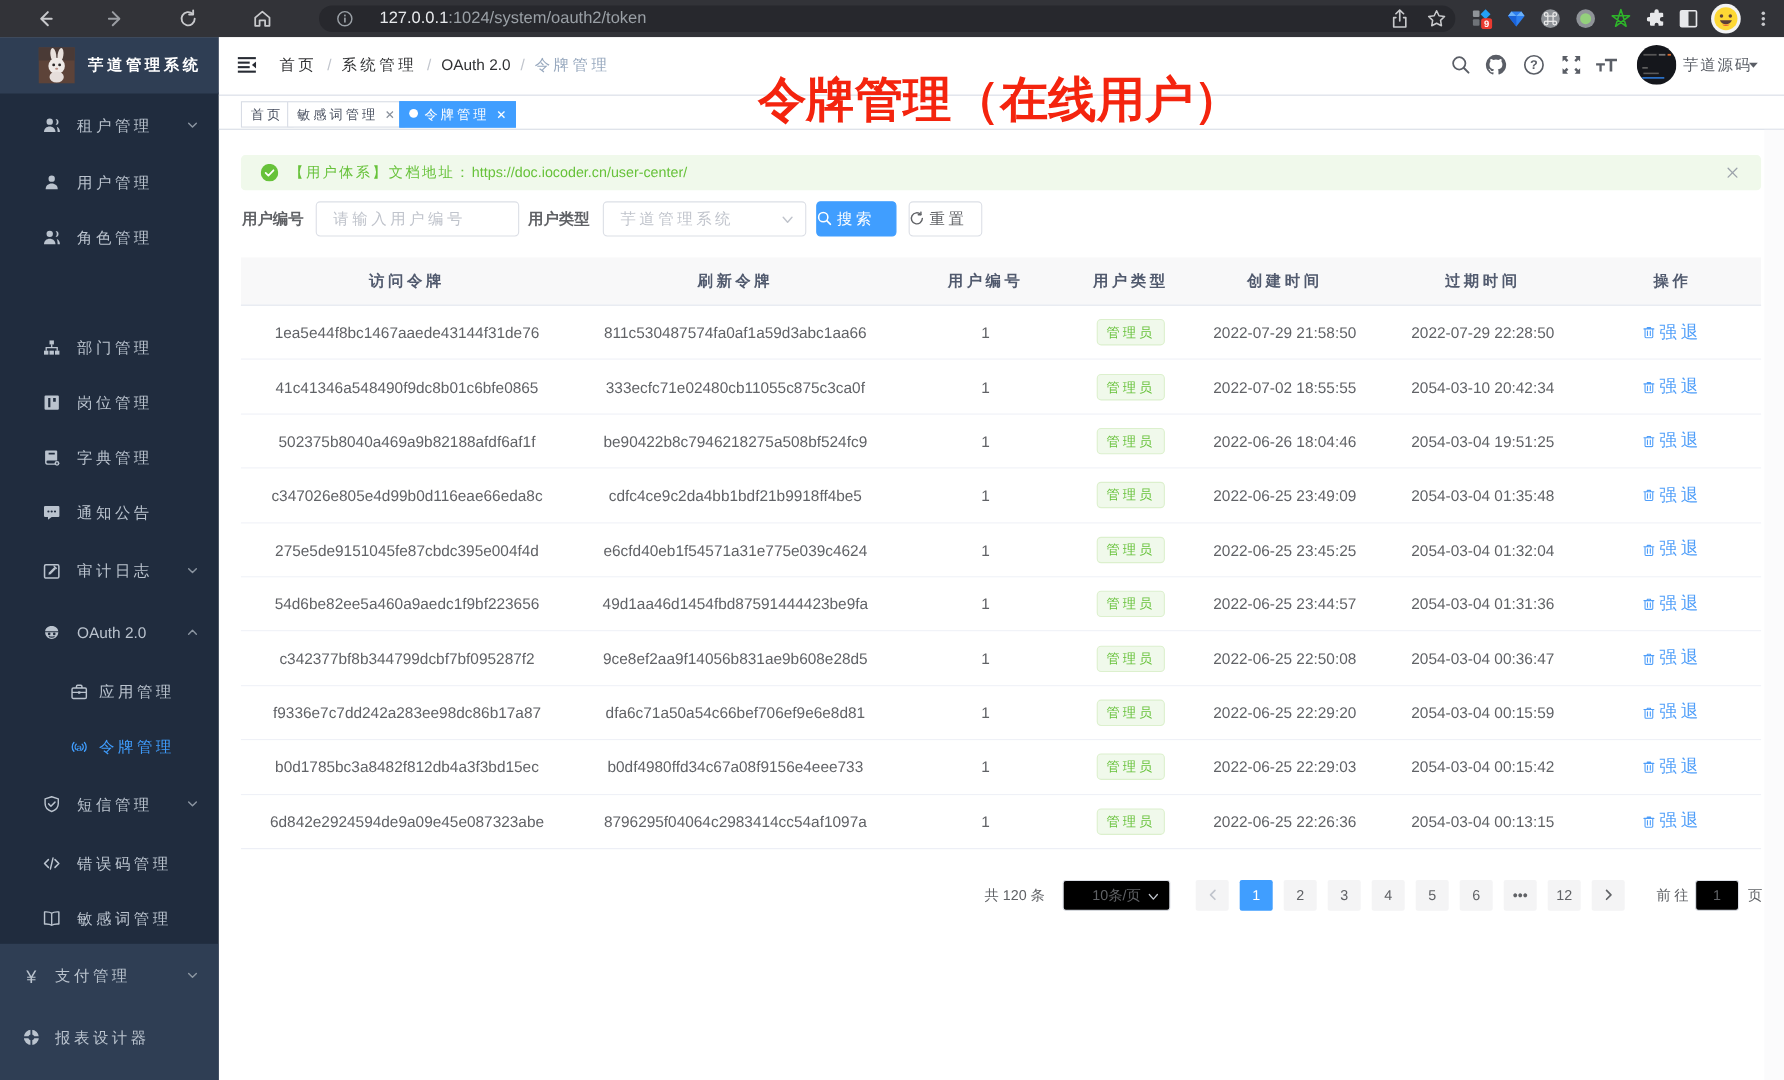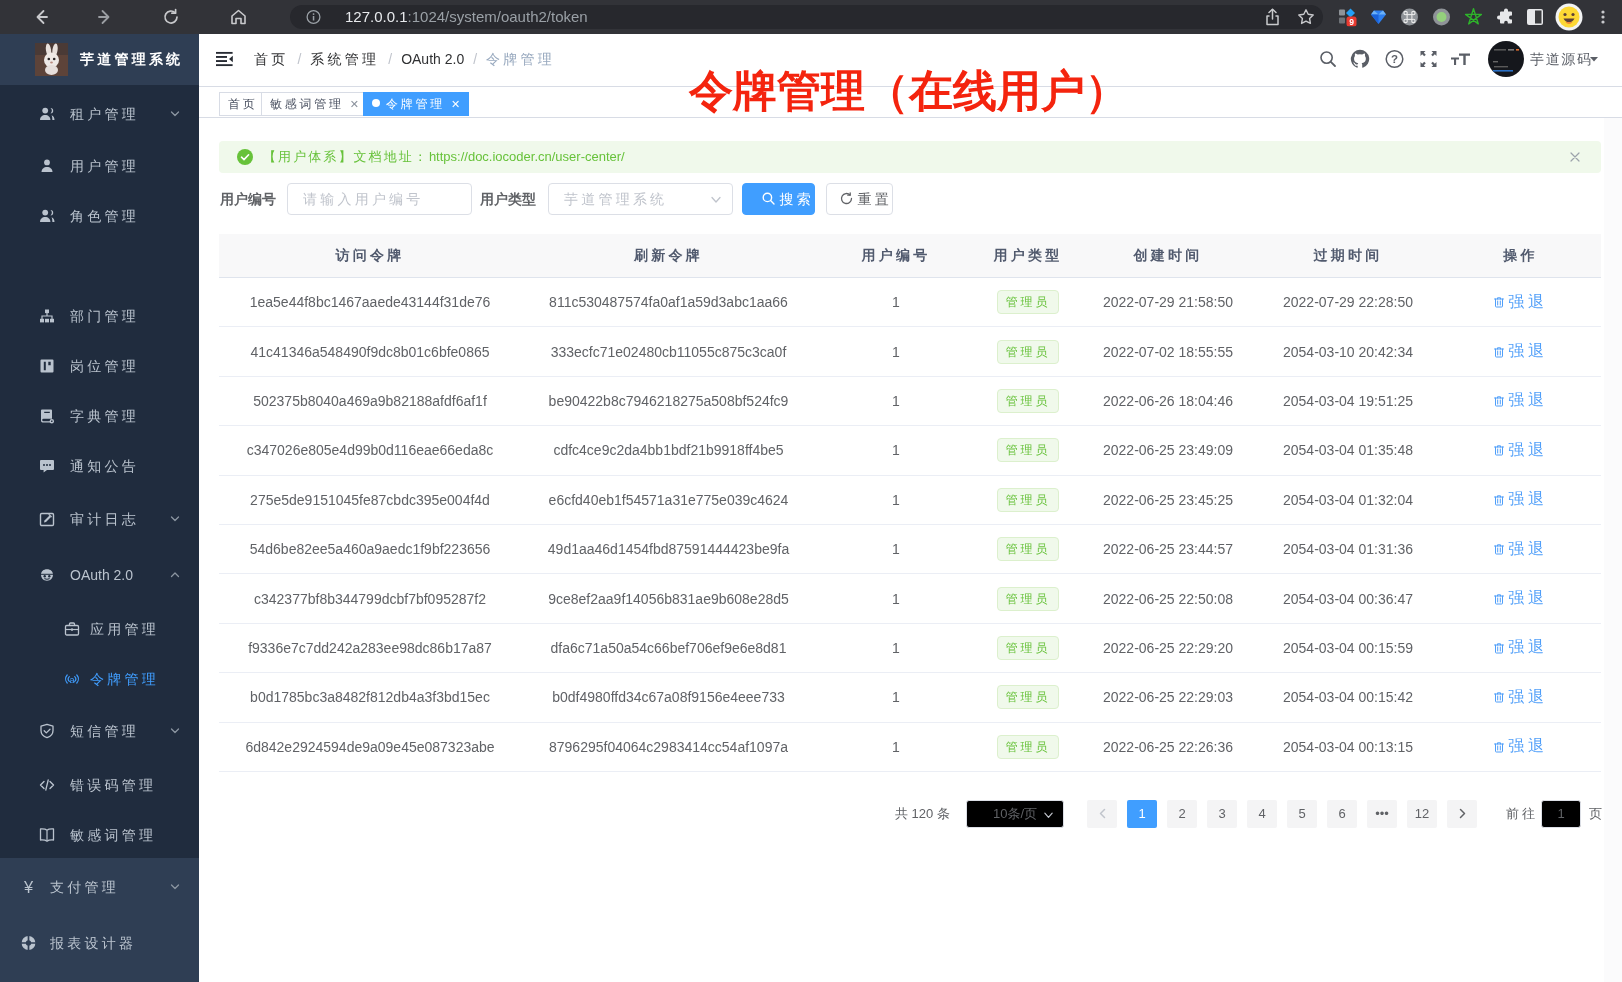--- a/index.html
+++ b/index.html
@@ -43,21 +43,21 @@
 .tag.on{background:#409eff;border-color:#409eff;color:#fff}
 .tag.on .x{color:#fff}
 .dot{display:inline-block;width:8px;height:8px;border-radius:50%;background:#fff;margin-right:6px;vertical-align:1px}
 
 .alert{position:absolute;left:20px;top:107px;width:1382px;height:32px;background:#f0f9eb;border-radius:4px;color:#67c23a;font-size:13px}
 .alert .atx{position:absolute;left:44px;top:0;line-height:32px;white-space:nowrap}
 .alert .ax{position:absolute;right:20px;top:10px;width:12px;height:12px;color:#a3a8b0}
 .frm{position:absolute;left:0;top:149px;width:1423px;height:32px;font-size:14px}
 .lb{position:absolute;top:0;line-height:32px;font-weight:bold;color:#606266;white-space:nowrap}
 .inp{position:absolute;top:0;height:32px;white-space:nowrap;border:1px solid #dcdfe6;border-radius:4px;background:#fff;color:#c0c4cc;font-size:14px;line-height:30px;padding-left:15px}
-.btn{position:absolute;top:0;height:32px;border-radius:4px;font-size:14px;line-height:30px;text-align:right}
+.btn{position:absolute;top:0;height:32px;border-radius:4px;font-size:14px;line-height:30px;text-align:left}
 .btn.b1{background:#409eff;color:#fff;border:1px solid #409eff}
 .btn.b2{background:#fff;color:#606266;border:1px solid #dcdfe6}
 
 .tbl{position:absolute;left:20px;top:200px;width:1382px;font-size:14px;color:#606266}
 .tr{display:flex;align-items:center;border-bottom:1px solid #ebeef5}
 .tr.hd{background:#f8f8f9;color:#515a6e;font-weight:bold;height:44px;border-bottom:1px solid #dfe4ed}
 .tr.bd{height:49.4px;background:#fff}
 .td{text-align:center;overflow:visible;white-space:nowrap}
 .c1{width:302px}.c2{width:295px}.c3{width:160px}.c4{width:104px}.c5{width:176px}.c6{width:184px}.c7{width:161px}
 .tagok{display:inline-block;height:24px;line-height:22px;padding:0 8px;border:1px solid #dcf0cd;background:#f0f9eb;color:#67c23a;font-size:12px;border-radius:4px}

